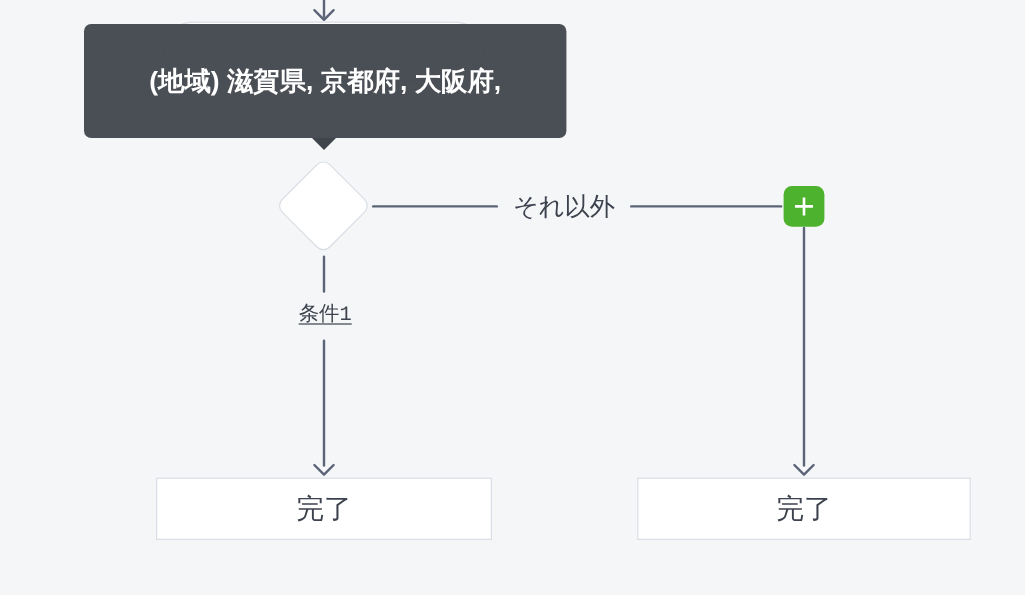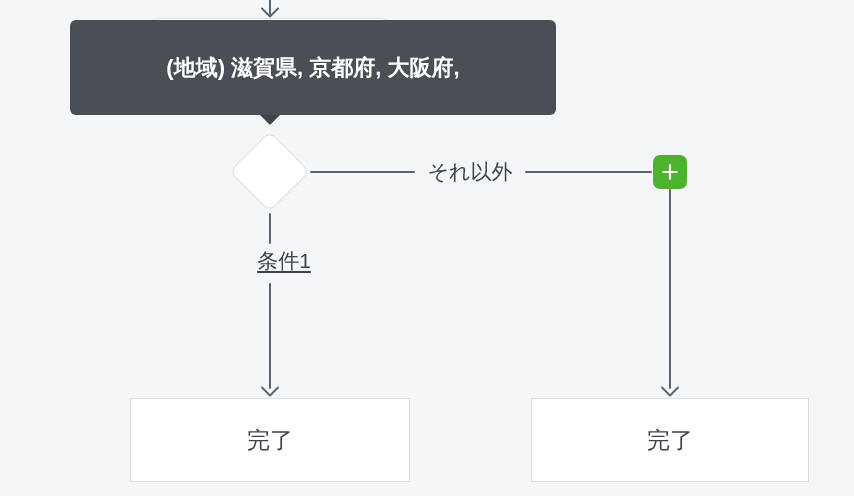--- a/index.html
+++ b/index.html
@@ -18,50 +18,50 @@
   .canvas{position:relative;width:854px;height:496px;background:var(--background);}
 
   svg.connectors{position:absolute;left:0;top:0;z-index:1;}
   .conn{stroke:var(--connector);stroke-width:2;fill:none;
     stroke-linecap:round;stroke-linejoin:round;}
 
   .pill{position:absolute;left:136px;top:18px;width:268px;height:50px;
     border-radius:25px;background:var(--node-bg);
     border:1.5px solid var(--node-border);z-index:2;}
 
-  .tooltip{position:absolute;left:70px;top:20px;width:486px;height:95px;
+  .tooltip{position:absolute;left:70px;top:20px;width:402px;height:95px;
     border-radius:6px;z-index:5;
     background:color-mix(in srgb, var(--tooltip-bg) 95%, transparent);
     color:var(--tooltip-text);font-size:22px;font-weight:600;
     line-height:35px;text-align:center;
     display:flex;flex-direction:column;justify-content:center;}
   .tooltip .caret{position:absolute;left:190px;top:100%;width:0;height:0;
     border-left:10px solid transparent;border-right:10px solid transparent;
     border-top:10px solid var(--tooltip-bg);}
 
   .diamond{position:absolute;left:241px;top:143px;width:57px;height:57px;
     background:var(--node-bg);border:1.5px solid var(--node-border);
     border-radius:8px;transform:rotate(45deg);z-index:3;}
 
   .label{position:absolute;z-index:4;color:var(--text);
-    background:var(--background);white-space:nowrap;padding:0 4px;}
+    background:var(--background);white-space:nowrap;padding:0 4px;font-family:Liberation Mono, monospace;}
   .label.else{left:470px;top:172px;transform:translate(-50%,-50%);
     font-size:21px;}
-  .label.cond-link{left:284px;top:261px;transform:translate(-50%,-50%);
-    font-size:21px;text-decoration:underline;text-underline-offset:3px;
+  .label.cond-link{left:271px;top:261px;transform:translate(-50%,-50%);
+    font-size:17px;text-decoration:underline;text-underline-offset:3px;
     cursor:pointer;}
 
   .add-btn{position:absolute;left:653px;top:155px;width:34px;height:34px;
     border:none;border-radius:7px;background:var(--add-button-bg);
     display:flex;align-items:center;justify-content:center;
     cursor:pointer;z-index:4;padding:0;}
   .add-btn svg{display:block;}
   .add-btn .plus-stroke{stroke:#ffffff;stroke-width:2.2;fill:none;}
 
-  .end-node{position:absolute;top:398px;height:84px;background:var(--node-bg);
+  .end-node{position:absolute;top:398px;height:52px;background:var(--node-bg);
     border:1px solid var(--node-border);display:flex;align-items:center;
     justify-content:center;font-size:23px;color:var(--text);z-index:3;
     cursor:pointer;}
   .end-node.left{left:130px;width:280px;}
   .end-node.right{left:531px;width:278px;}
 </style>
 </head>
 <body>
 
 <div class="canvas">

